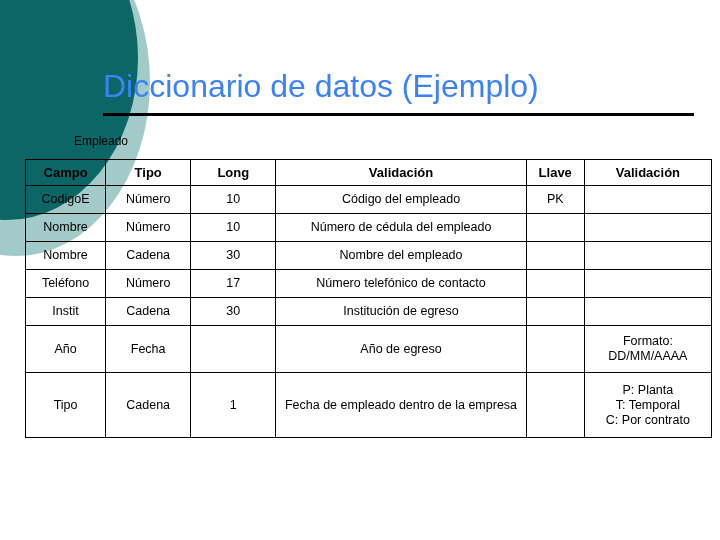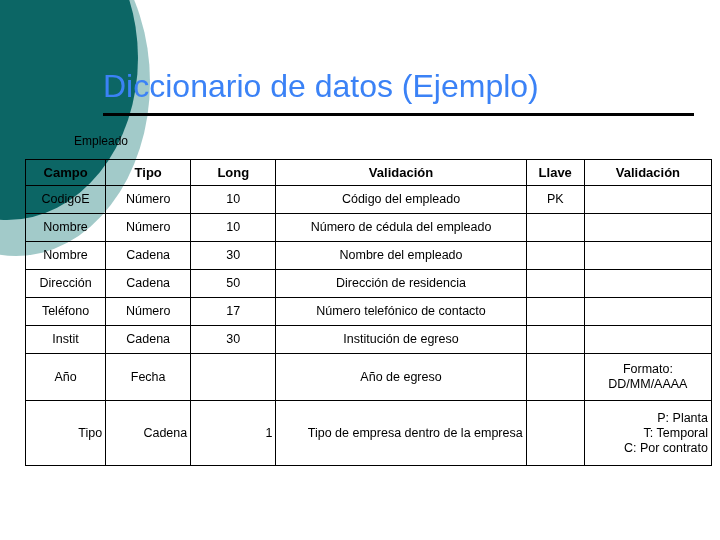--- a/index.html
+++ b/index.html
@@ -114,21 +114,21 @@
   col.c-desc       { width: 250px; }
   col.c-llave      { width: 58px; }
   col.c-valid      { width: 127px; }
 
   
   .key-pk { color: #6b6bc8; }
   .key-fk { color: #b0484c; }
 
   
   tr.row-tall td  { height: 38px; }
-  tr.row-xtall td { height: 56px; text-align: right; }
+  tr.row-xtall td { height: 56px; }
 
   .vline { display: block; }
 </style>
 </head>
 <body>
 
 <div class="deco-light"></div>
 <div class="deco-dark"></div>
 
 <div class="title-block">
@@ -177,28 +177,20 @@
         </tr>
         <tr>
           <td>Nombre</td>
           <td>Cadena</td>
           <td>30</td>
           <td>Nombre del empleado</td>
           <td></td>
           <td></td>
         </tr>
         <tr>
-          <td>Dirección</td>
-          <td>Cadena</td>
-          <td>50</td>
-          <td>Dirección de residencia</td>
-          <td></td>
-          <td></td>
-        </tr>
-        <tr>
           <td>Teléfono</td>
           <td>Número</td>
           <td>17</td>
           <td>Número telefónico de contacto</td>
           <td></td>
           <td></td>
         </tr>
         <tr>
           <td>Instit</td>
           <td>Cadena</td>
@@ -215,21 +207,21 @@
           <td></td>
           <td>
             <span class="vline">Formato:</span>
             <span class="vline">DD/MM/AAAA</span>
           </td>
         </tr>
         <tr class="row-xtall">
           <td>Tipo</td>
           <td>Cadena</td>
           <td>1</td>
-          <td>Tipo de empresa dentro de la empresa</td>
+          <td>Fecha de empleado dentro de la empresa</td>
           <td></td>
           <td>
             <span class="vline">P: Planta</span>
             <span class="vline">T: Temporal</span>
             <span class="vline">C: Por contrato</span>
           </td>
         </tr>
       </tbody>
   </table>
 </div>

